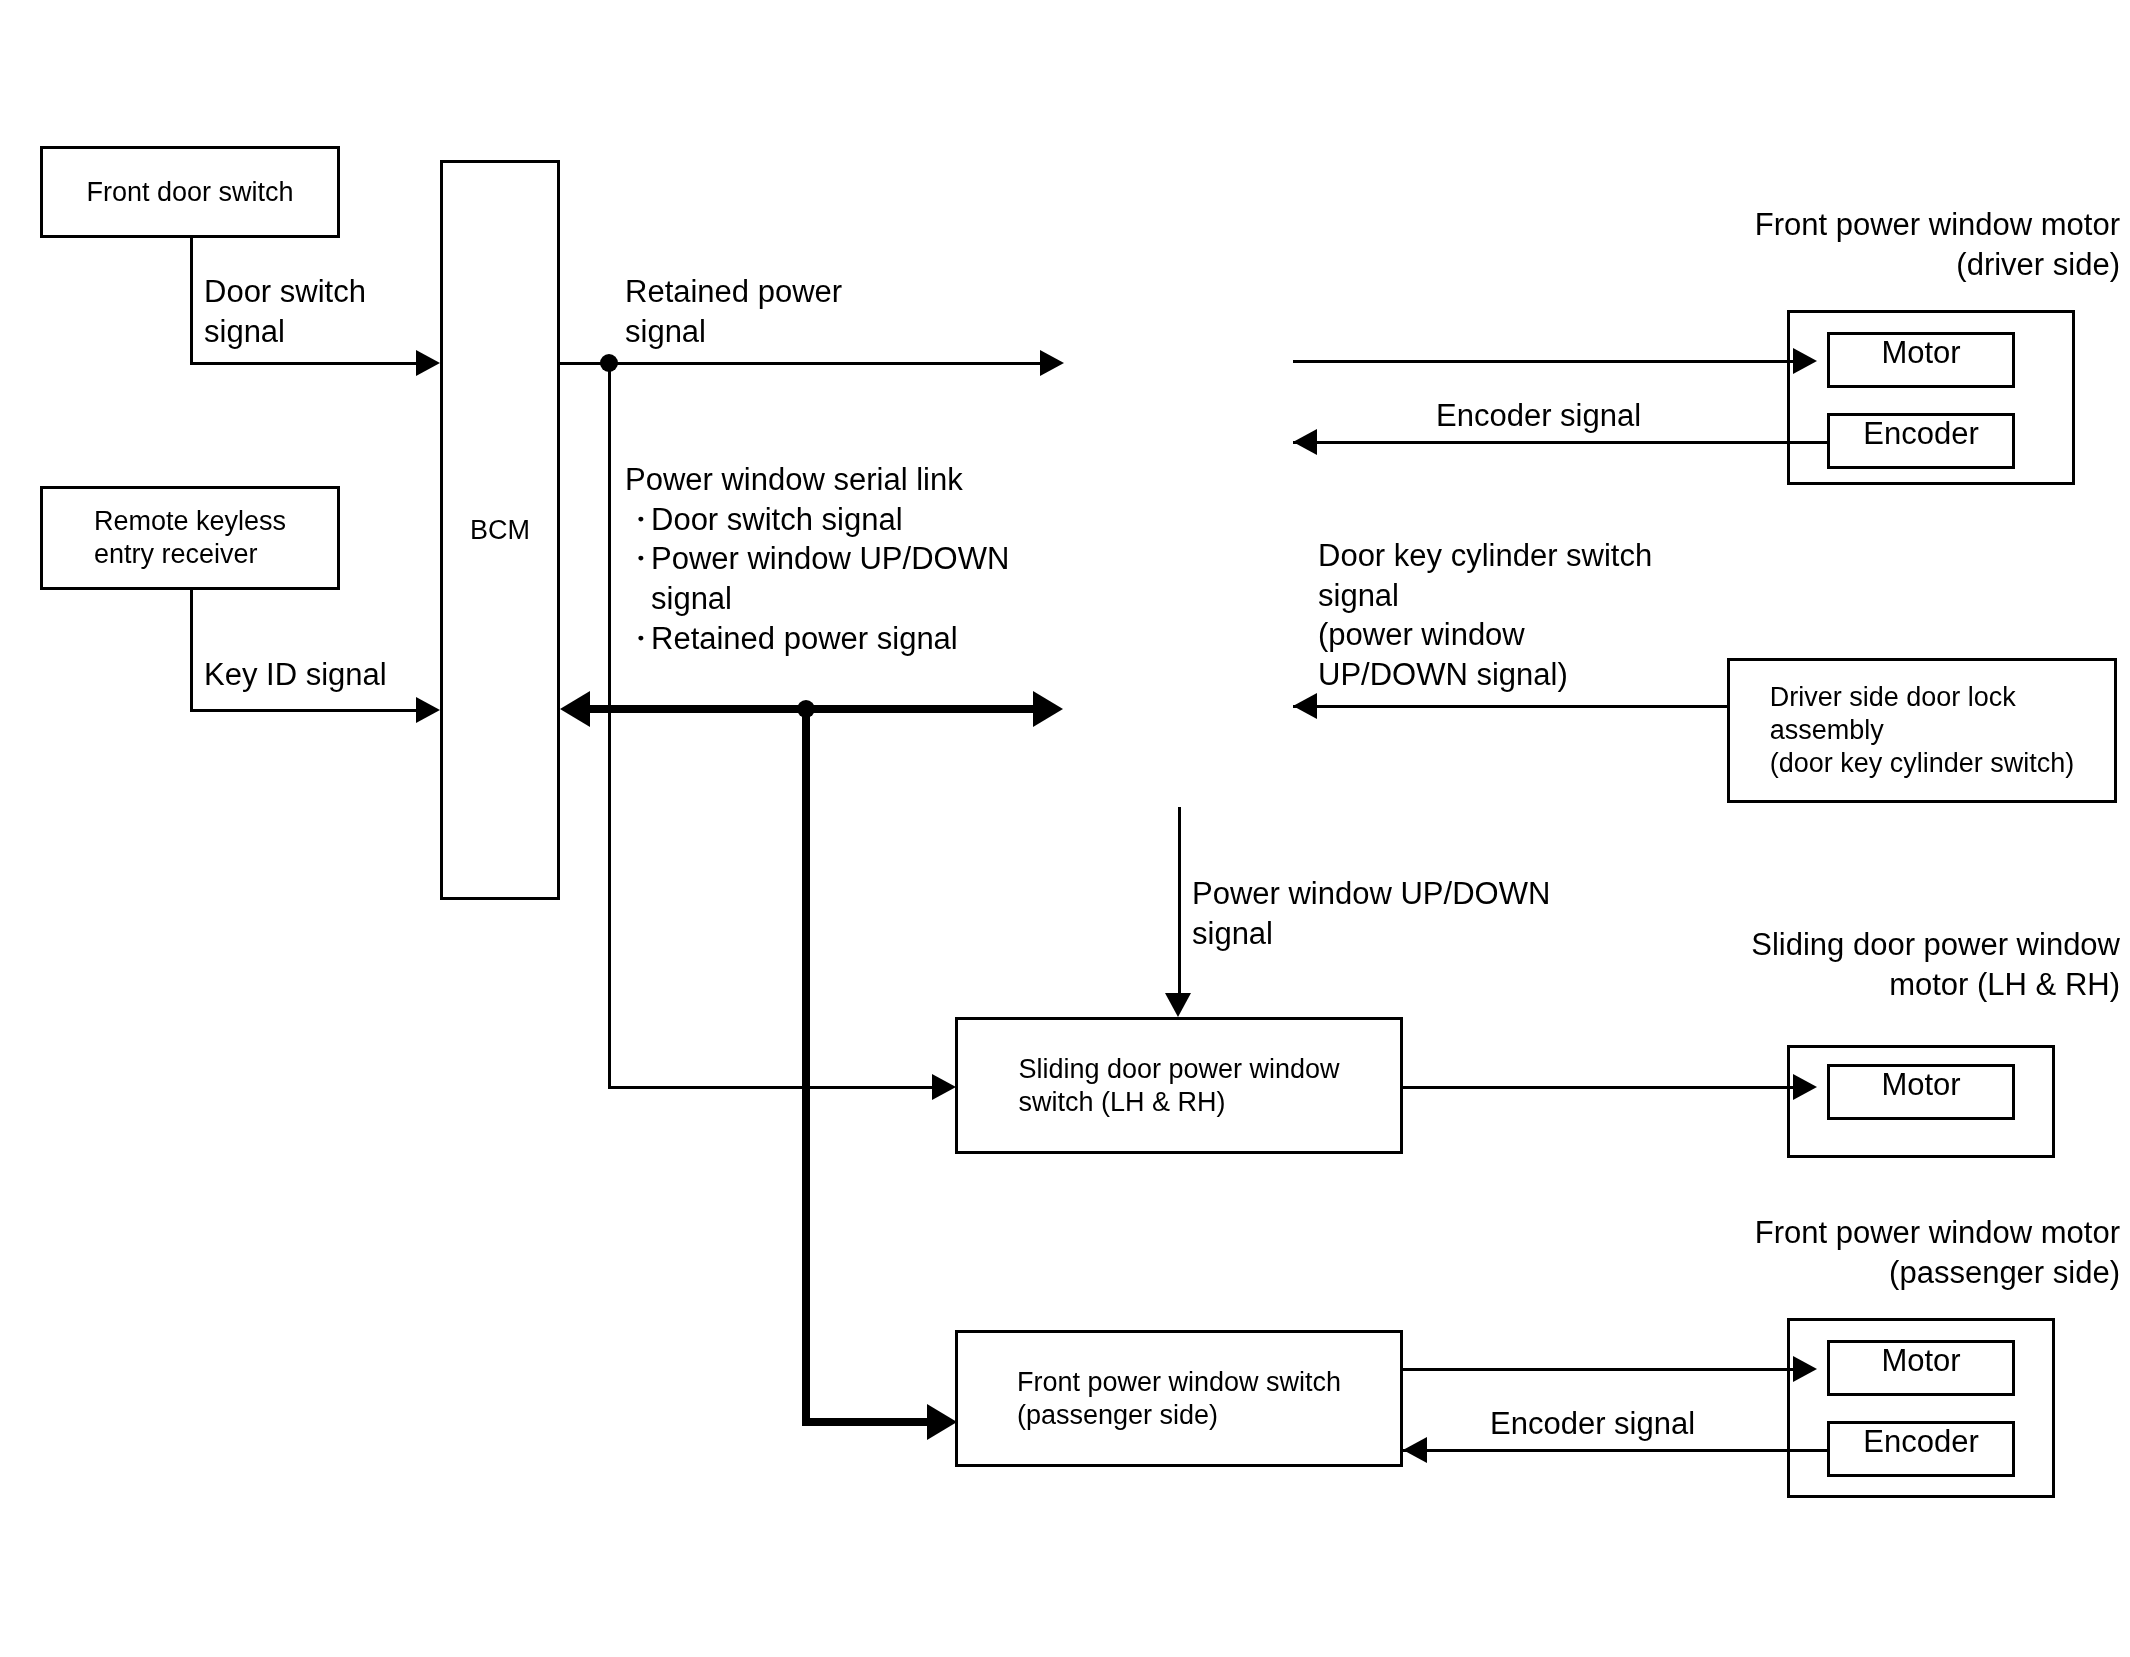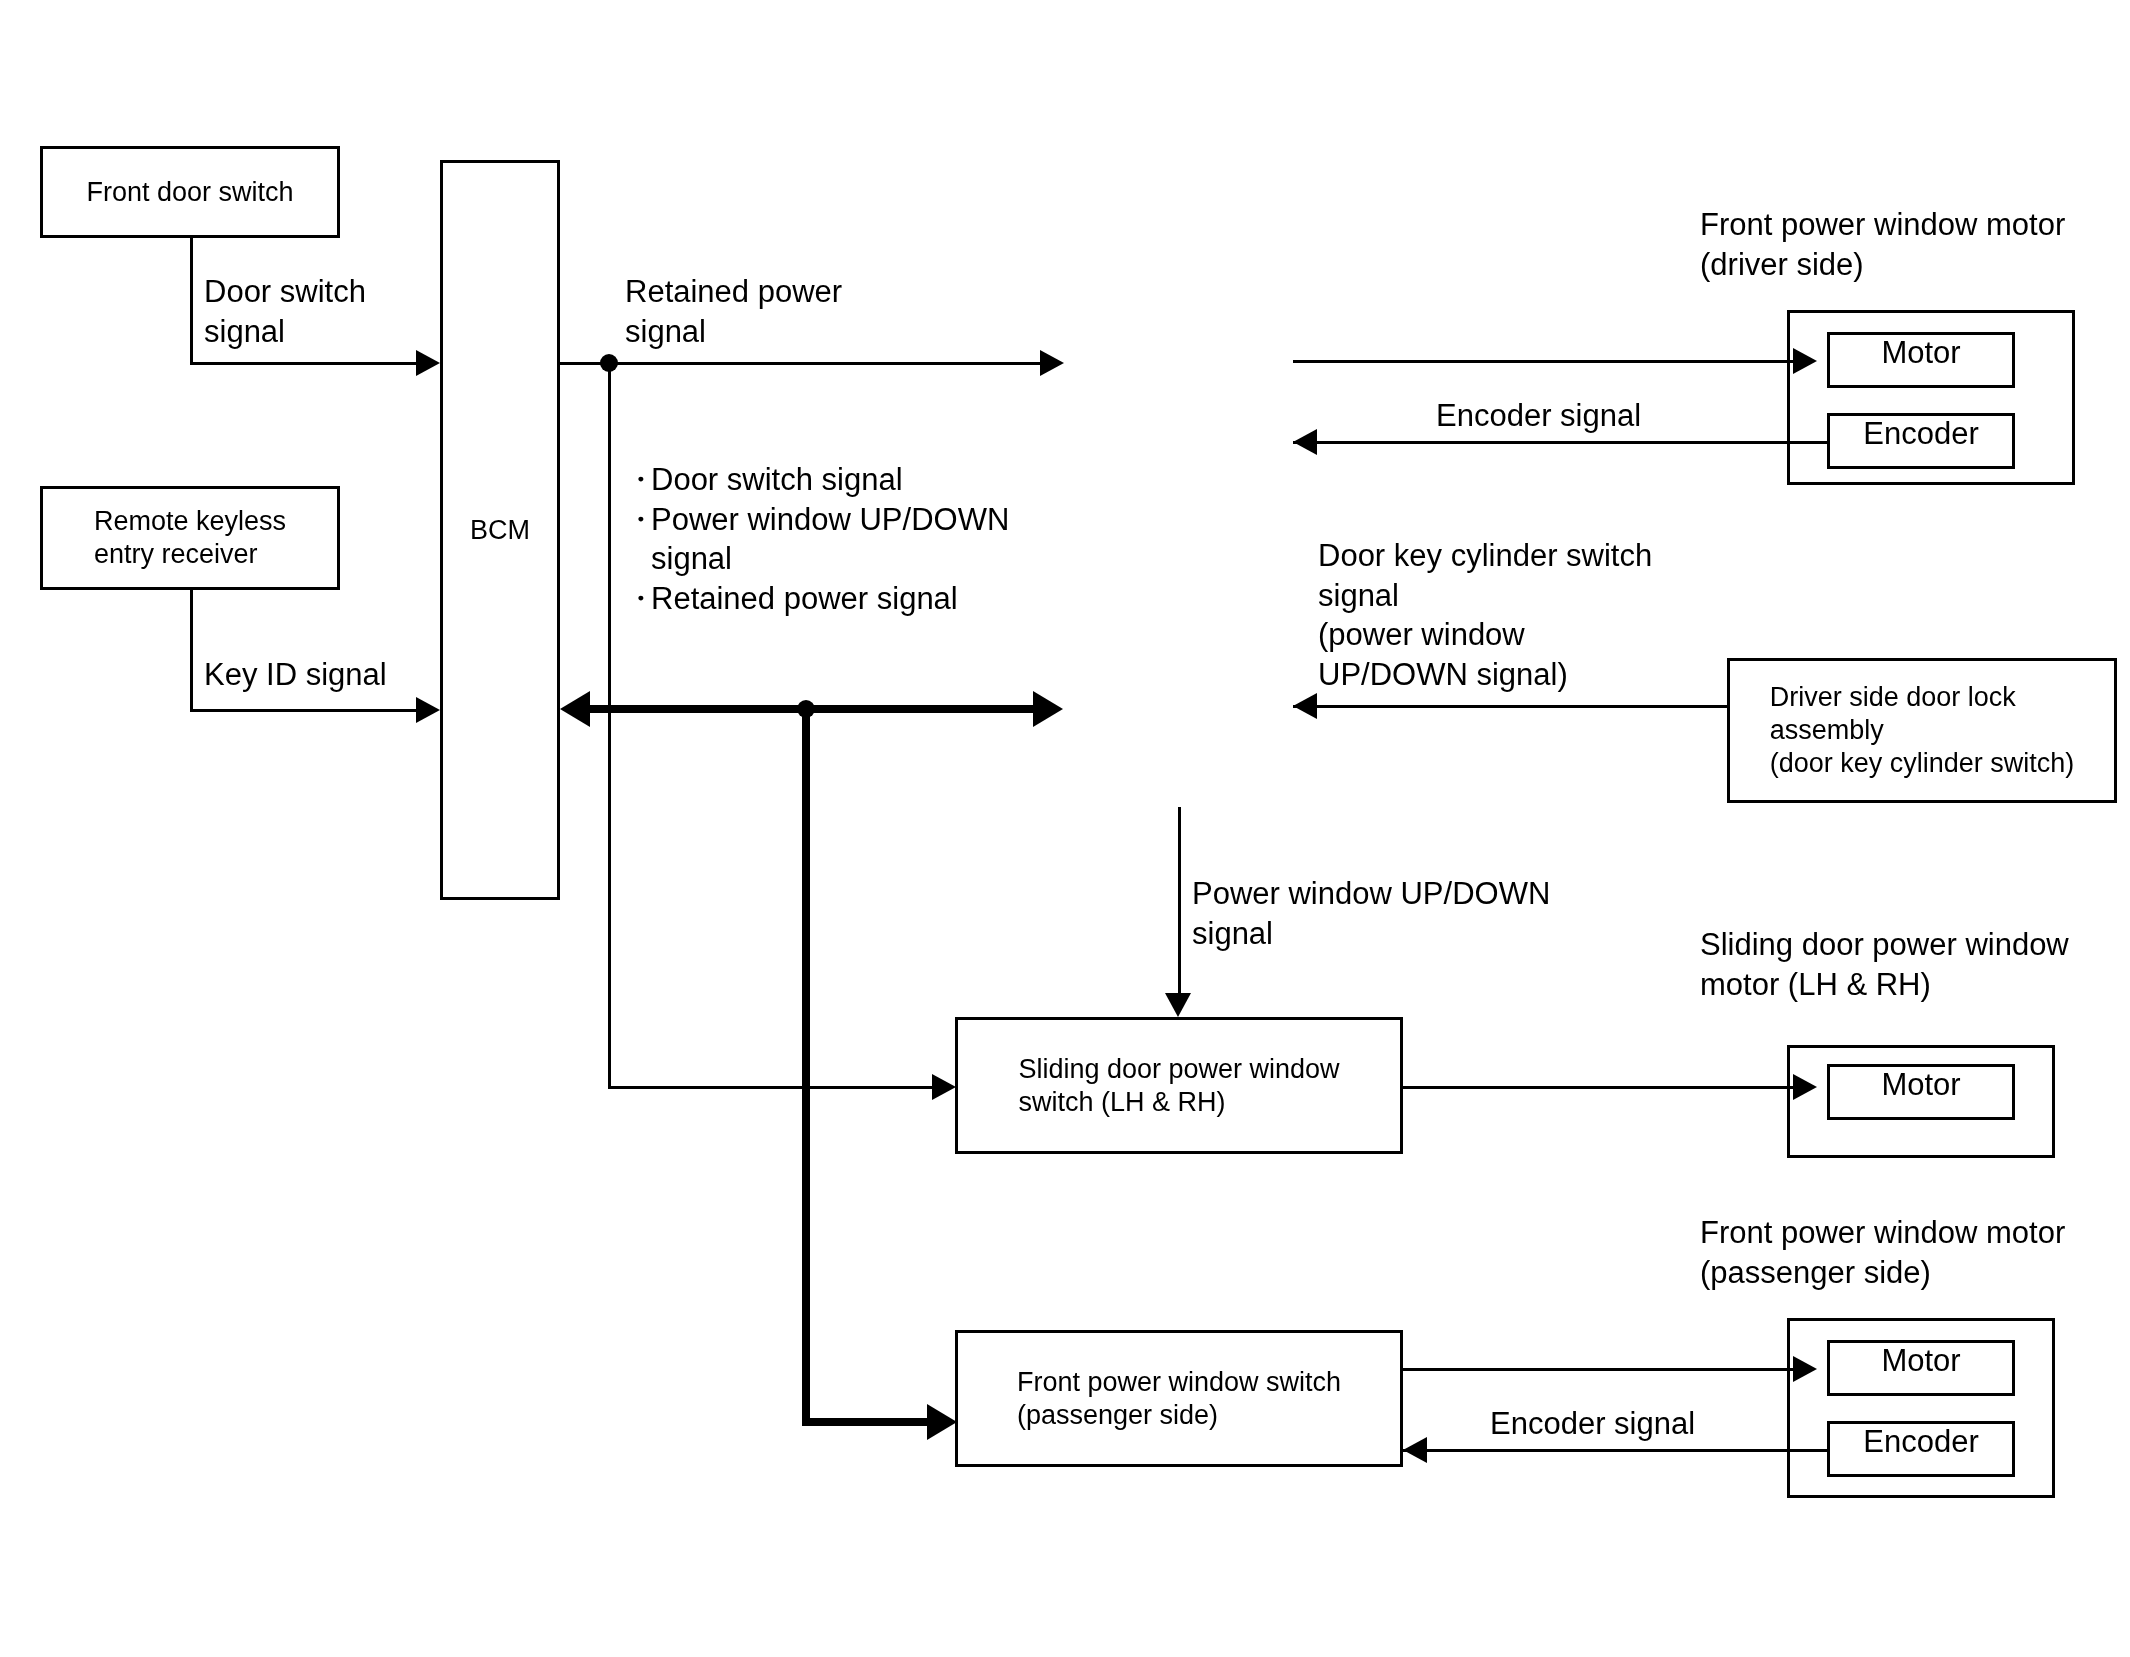--- a/index.html
+++ b/index.html
@@ -8,21 +8,21 @@
 
   
   .box{position:absolute;border:3px solid #000;background:#fff;box-sizing:border-box;
        display:flex;align-items:center;justify-content:center;text-align:left;
        font-size:27px;line-height:1.22;padding:4px 8px;}
   .inner{position:absolute;border:3px solid #000;background:#fff;box-sizing:border-box;
          display:flex;align-items:flex-start;justify-content:center;font-size:31px;}
 
   
   .txt{position:absolute;font-size:31px;line-height:1.28;white-space:pre;}
-  .txt.center{text-align:left;}
+  .txt.center{text-align:right;}
 
   
   .h{position:absolute;height:0;border-top:3px solid #000;}
   .v{position:absolute;width:0;border-left:3px solid #000;}
   .ht{position:absolute;height:0;border-top:8px solid #000;}
   .vt{position:absolute;width:0;border-left:8px solid #000;}
   .dot{position:absolute;width:18px;height:18px;border-radius:50%;background:#000;}
 
   
   .ar{position:absolute;width:0;height:0;}
@@ -155,20 +155,21 @@
 
   <div class="txt" style="left:1318px;top:536px;">Door key cylinder switch
 signal
 (power window
 UP/DOWN signal)</div>
 
   <div class="txt" style="left:1192px;top:874px;">Power window UP/DOWN
 signal</div>
 
   <div style="position:absolute;left:625px;top:460px;font-size:31px;line-height:1.28;">
+    <div>Power window serial link</div>
     <div style="display:flex;align-items:flex-start;">
       <span style="width:26px;display:inline-block;">・</span>
       <span style="white-space:pre-line;">Door switch signal</span>
     </div>
     <div style="display:flex;align-items:flex-start;">
       <span style="width:26px;display:inline-block;">・</span>
       <span style="white-space:pre-line;">Power window UP/DOWN
   signal</span>
     </div>
     <div style="display:flex;align-items:flex-start;">

